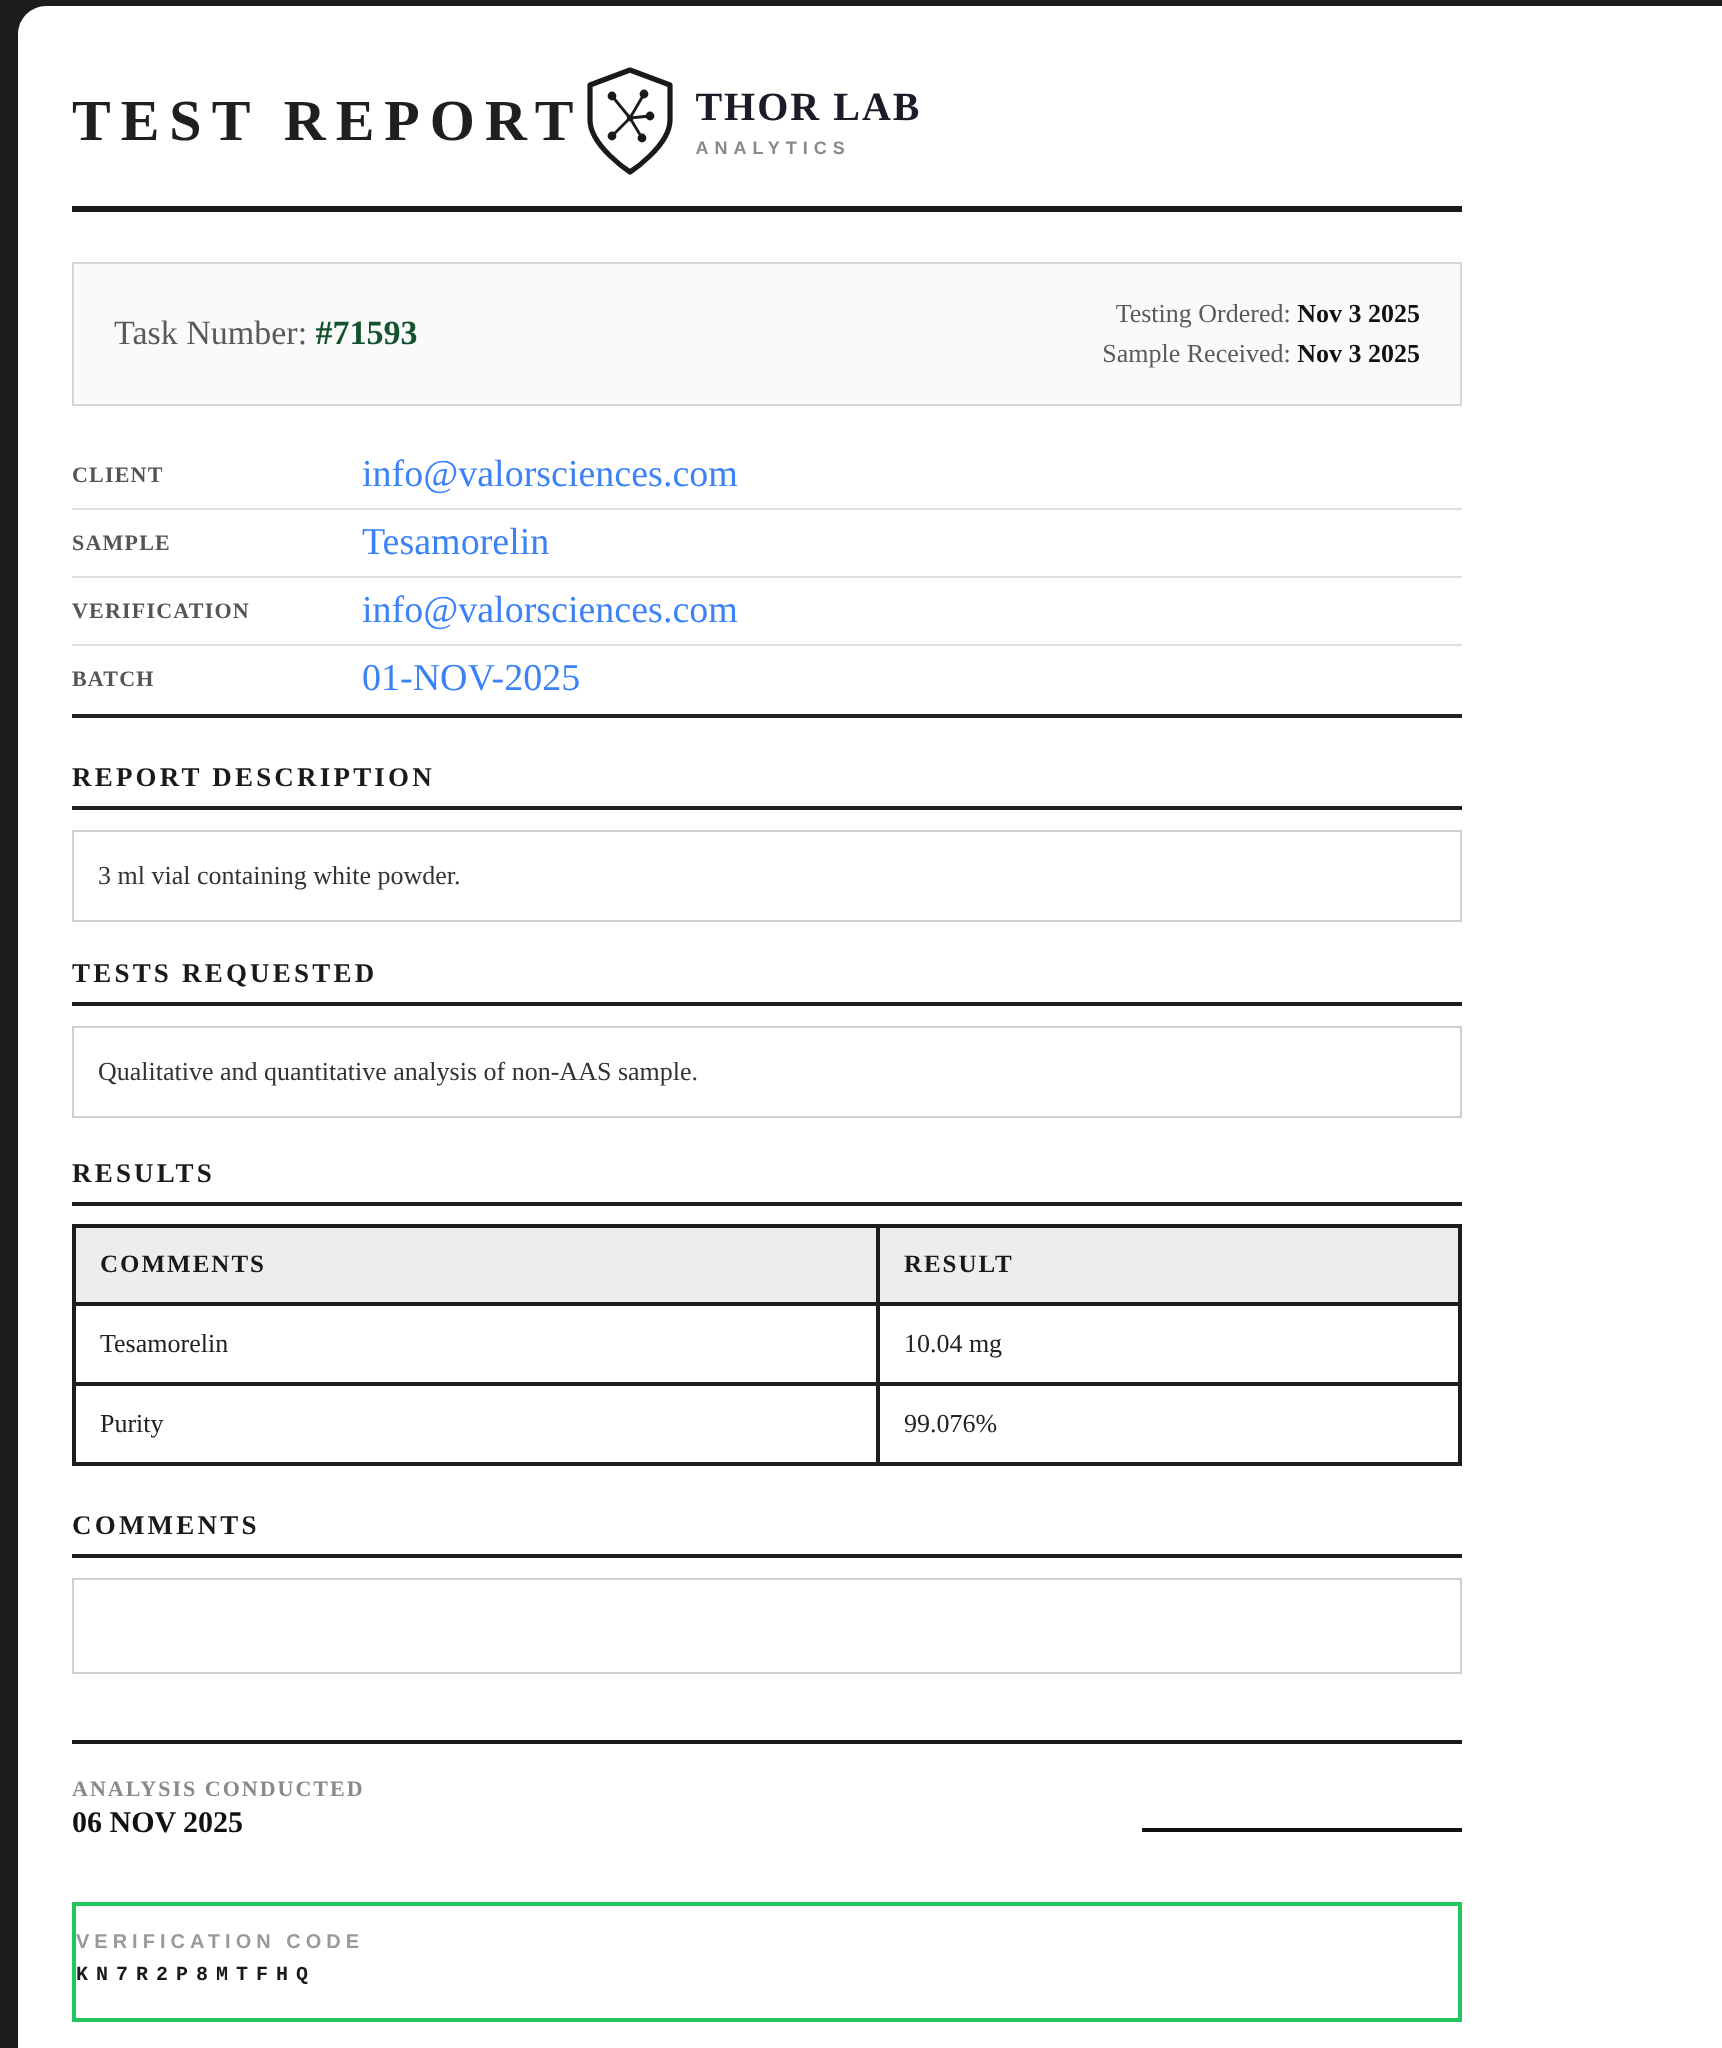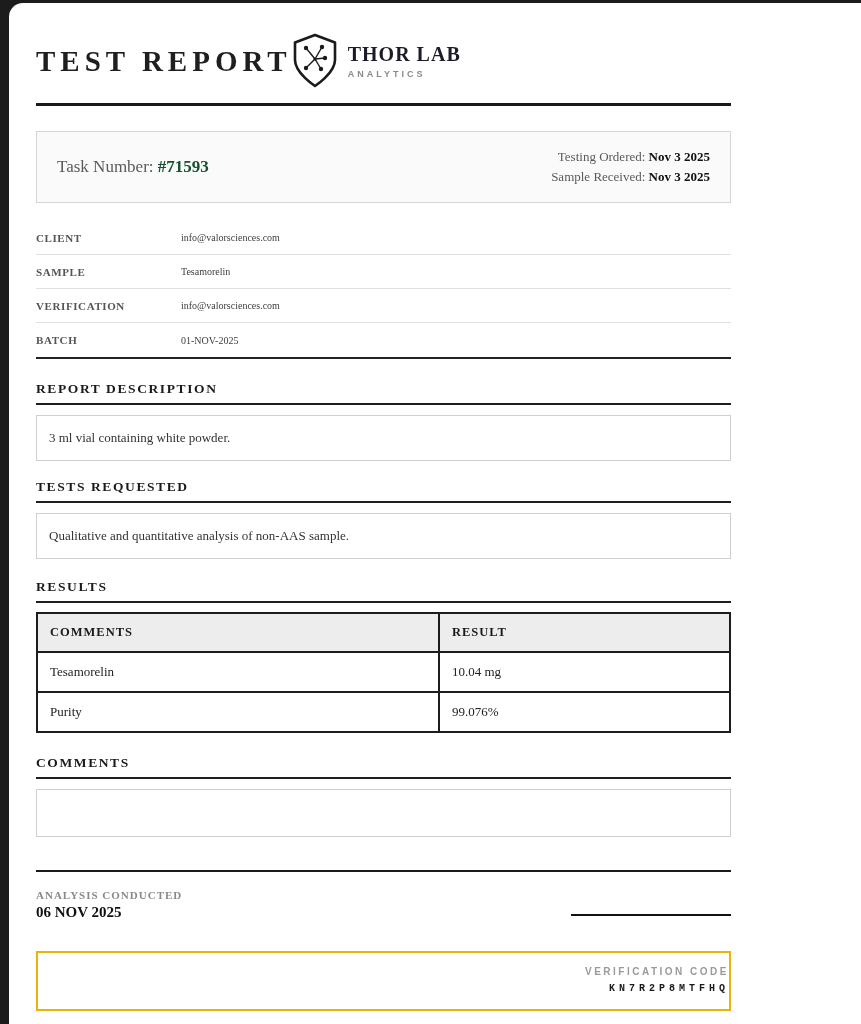--- a/index.html
+++ b/index.html
@@ -45,21 +45,21 @@
   .task-dates { text-align: right; font-size: 13px; color: #5a5a5a; line-height: 1.55; }
   .task-dates b { color: #111; }
 
   
   .info-table { margin-top: 18px; border-bottom: 2px solid #222; }
   .info-row { display: flex; align-items: center; height: 34px; border-bottom: 1px solid #e0e0e0; }
   .info-row:last-child { border-bottom: none; }
   .info-label {
     width: 145px; font-size: 11px; font-weight: 700; letter-spacing: 0.6px; color: #555;
   }
-  .info-value { font-size: 10px; color: #404040; }
+  .info-value { font-size: 19px; color: #3b82f6; }
 
   
   .section-heading {
     font-size: 13.5px; font-weight: 700; letter-spacing: 1.6px; color: #1a1a1a;
     padding-bottom: 6px; border-bottom: 2.5px solid #1f1f1f;
   }
   .mt-sample { margin-top: 22px; }
   .mt-tests  { margin-top: 18px; }
   .mt-results{ margin-top: 20px; }
   .mt-comments{ margin-top: 22px; }
@@ -89,21 +89,21 @@
   .footer-rule { height: 2px; background: #1a1a1a; margin-top: 33px; }
   .footer-row { margin-top: 17px; display: flex; justify-content: space-between; }
   .analysis-label {
     font-size: 11px; letter-spacing: 1px; color: #8a8a8a; font-weight: 600;
     font-family: Liberation Serif, serif;
   }
   .analysis-date { font-size: 15px; font-weight: 700; color: #111; margin-top: 3px; }
   .signature-line { width: 160px; border-bottom: 2px solid #111; align-self: flex-end; margin-bottom: 5px; }
 
   .verification-box {
-    margin-top: 30px; border: 2px solid #eab308; text-align: right; padding: 13px 0 15px 0;
+    margin-top: 30px; border: 2px solid #22c55e; text-align: left; padding: 13px 0 15px 0;
   }
   .verification-label {
     font-size: 10px; letter-spacing: 2.5px; color: #9a9a9a; font-weight: 600;
     font-family: "Liberation Sans", sans-serif;
   }
   .verification-code {
     margin-top: 6px; font-family: "Liberation Mono", "DejaVu Sans Mono", monospace;
     font-size: 10px; font-weight: 700; letter-spacing: 4px; color: #1a1a1a;
   }
 </style>

